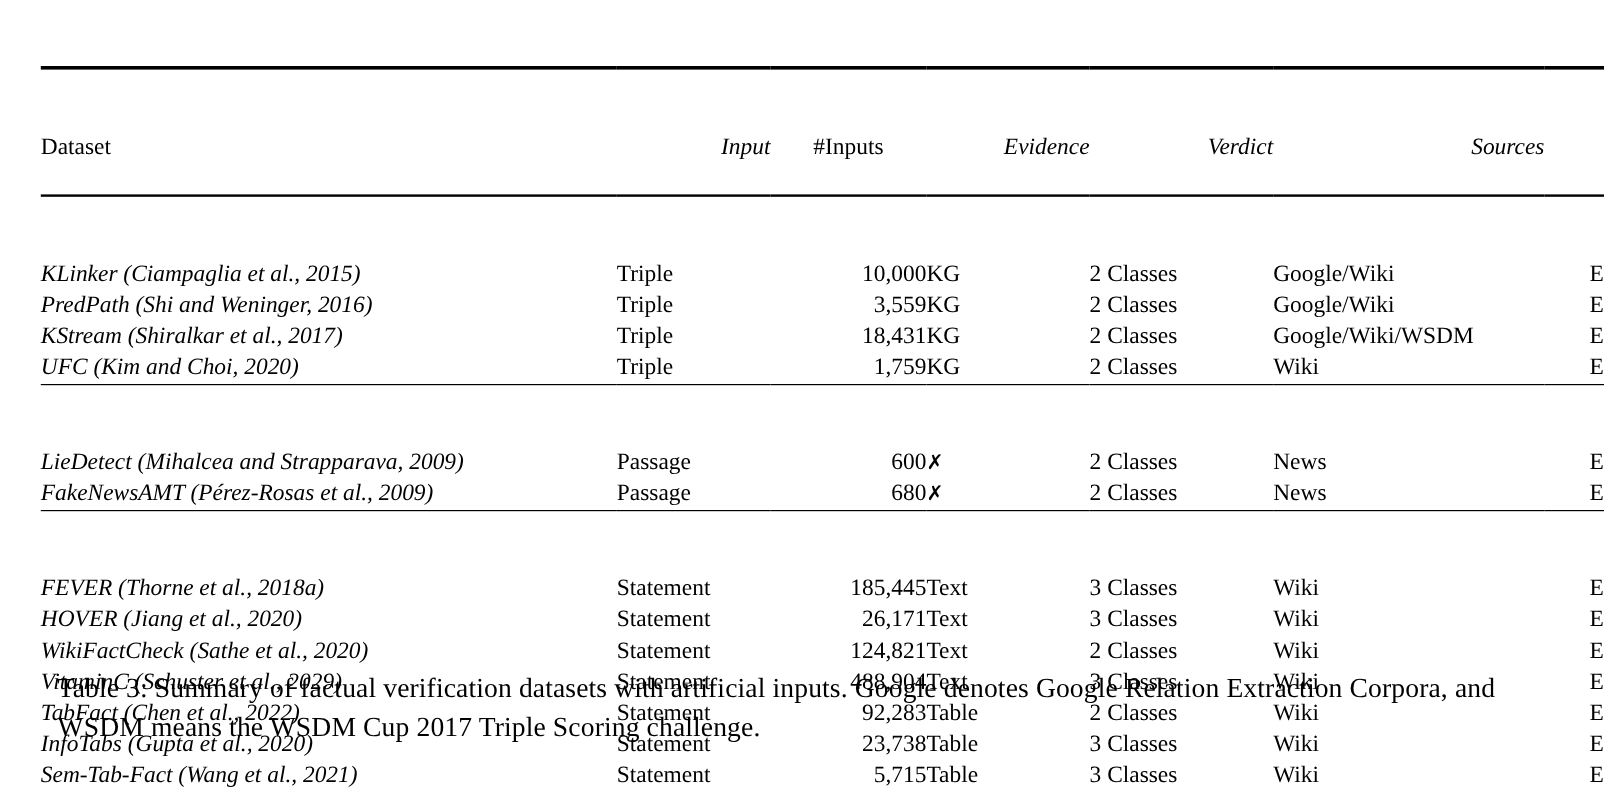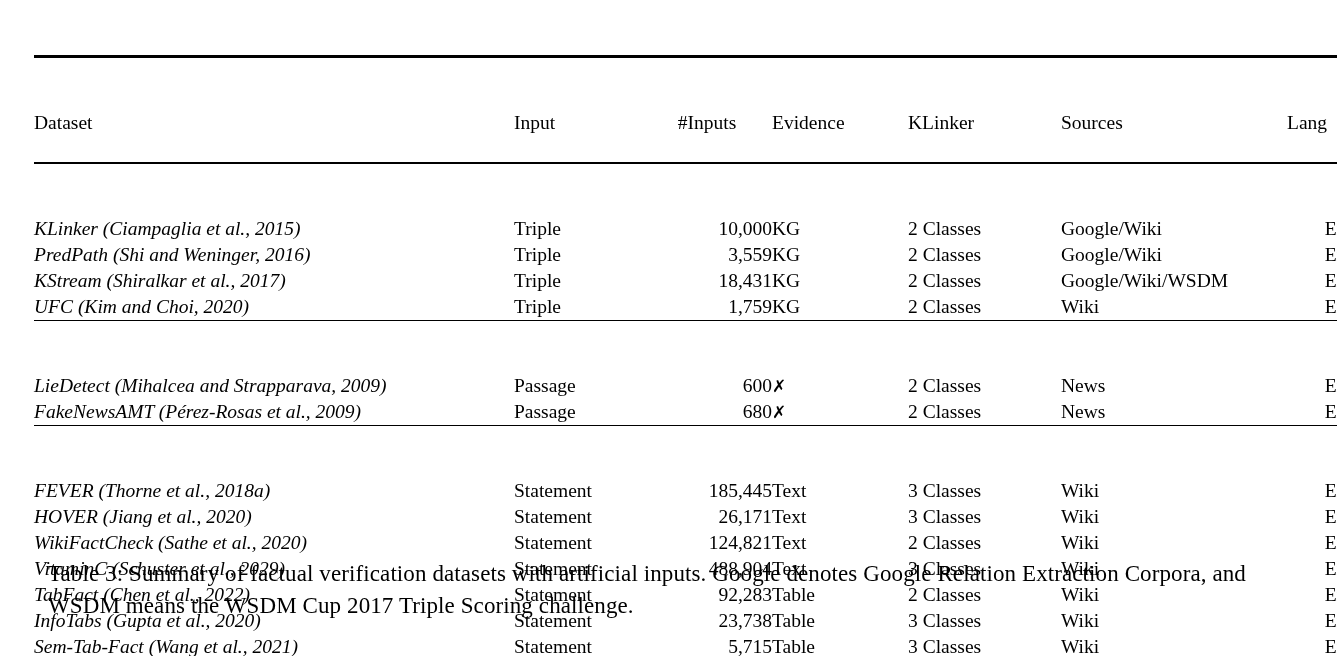--- a/index.html
+++ b/index.html
@@ -52,21 +52,21 @@
   
   tr.rule-top td    { border-top: 3px solid #000; }
   tr.rule-head td   { border-top: 2px solid #000; }
   tr.rule-mid td    { border-top: 1.6px solid #000; }
   .spacer-top td    { height: 7px; line-height: 7px; }
   .spacer-sm td     { height: 5px; line-height: 5px; }
   .spacer-hd td     { height: 6px; line-height: 6px; }
 
   
   th.h-dataset { text-align: left; }
-  th.h-center  { text-align: left; }
+  th.h-center  { text-align: right; font-style: italic; }
   th.h-ninputs { text-align: center; }
 
   
   td.d-dataset { text-align: left; font-style: italic; }
   td.d-input   { text-align: left; padding-left: 0px; }
   td.d-ninputs { text-align: right; padding-right: 24px; }
   td.d-evidence{ text-align: left; padding-left: 4px; }
   td.d-verdict { text-align: left; padding-left: 8px; }
   td.d-sources { text-align: left; padding-left: 8px; }
   td.d-lang    { text-align: center; }
@@ -123,21 +123,21 @@
             <td></td>
             <td></td>
             <td></td>
             <td></td>
           </tr>
           <tr>
             <th class="h-dataset">Dataset</th>
             <th class="h-center">Input</th>
             <th class="h-ninputs">#Inputs</th>
             <th class="h-center">Evidence</th>
-            <th class="h-center">KLinker</th>
+            <th class="h-center">Verdict</th>
             <th class="h-center">Sources</th>
             <th class="h-center">Lang</th>
           </tr>
           <tr class="spacer-hd">
             <td></td>
             <td></td>
             <td></td>
             <td></td>
             <td></td>
             <td></td>

